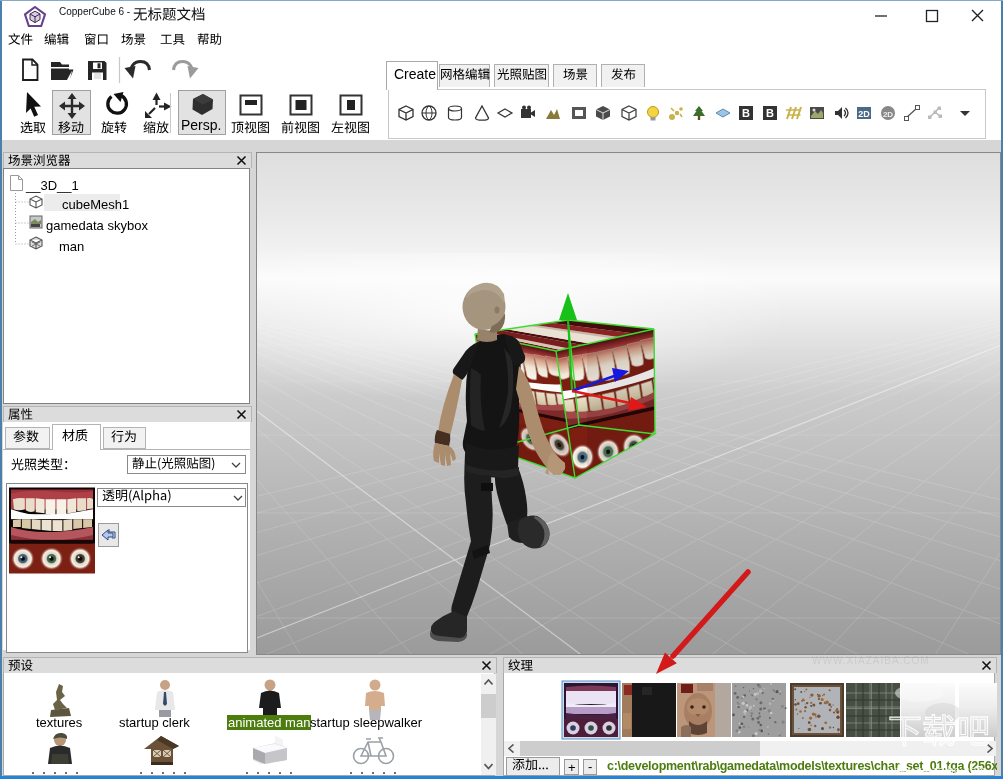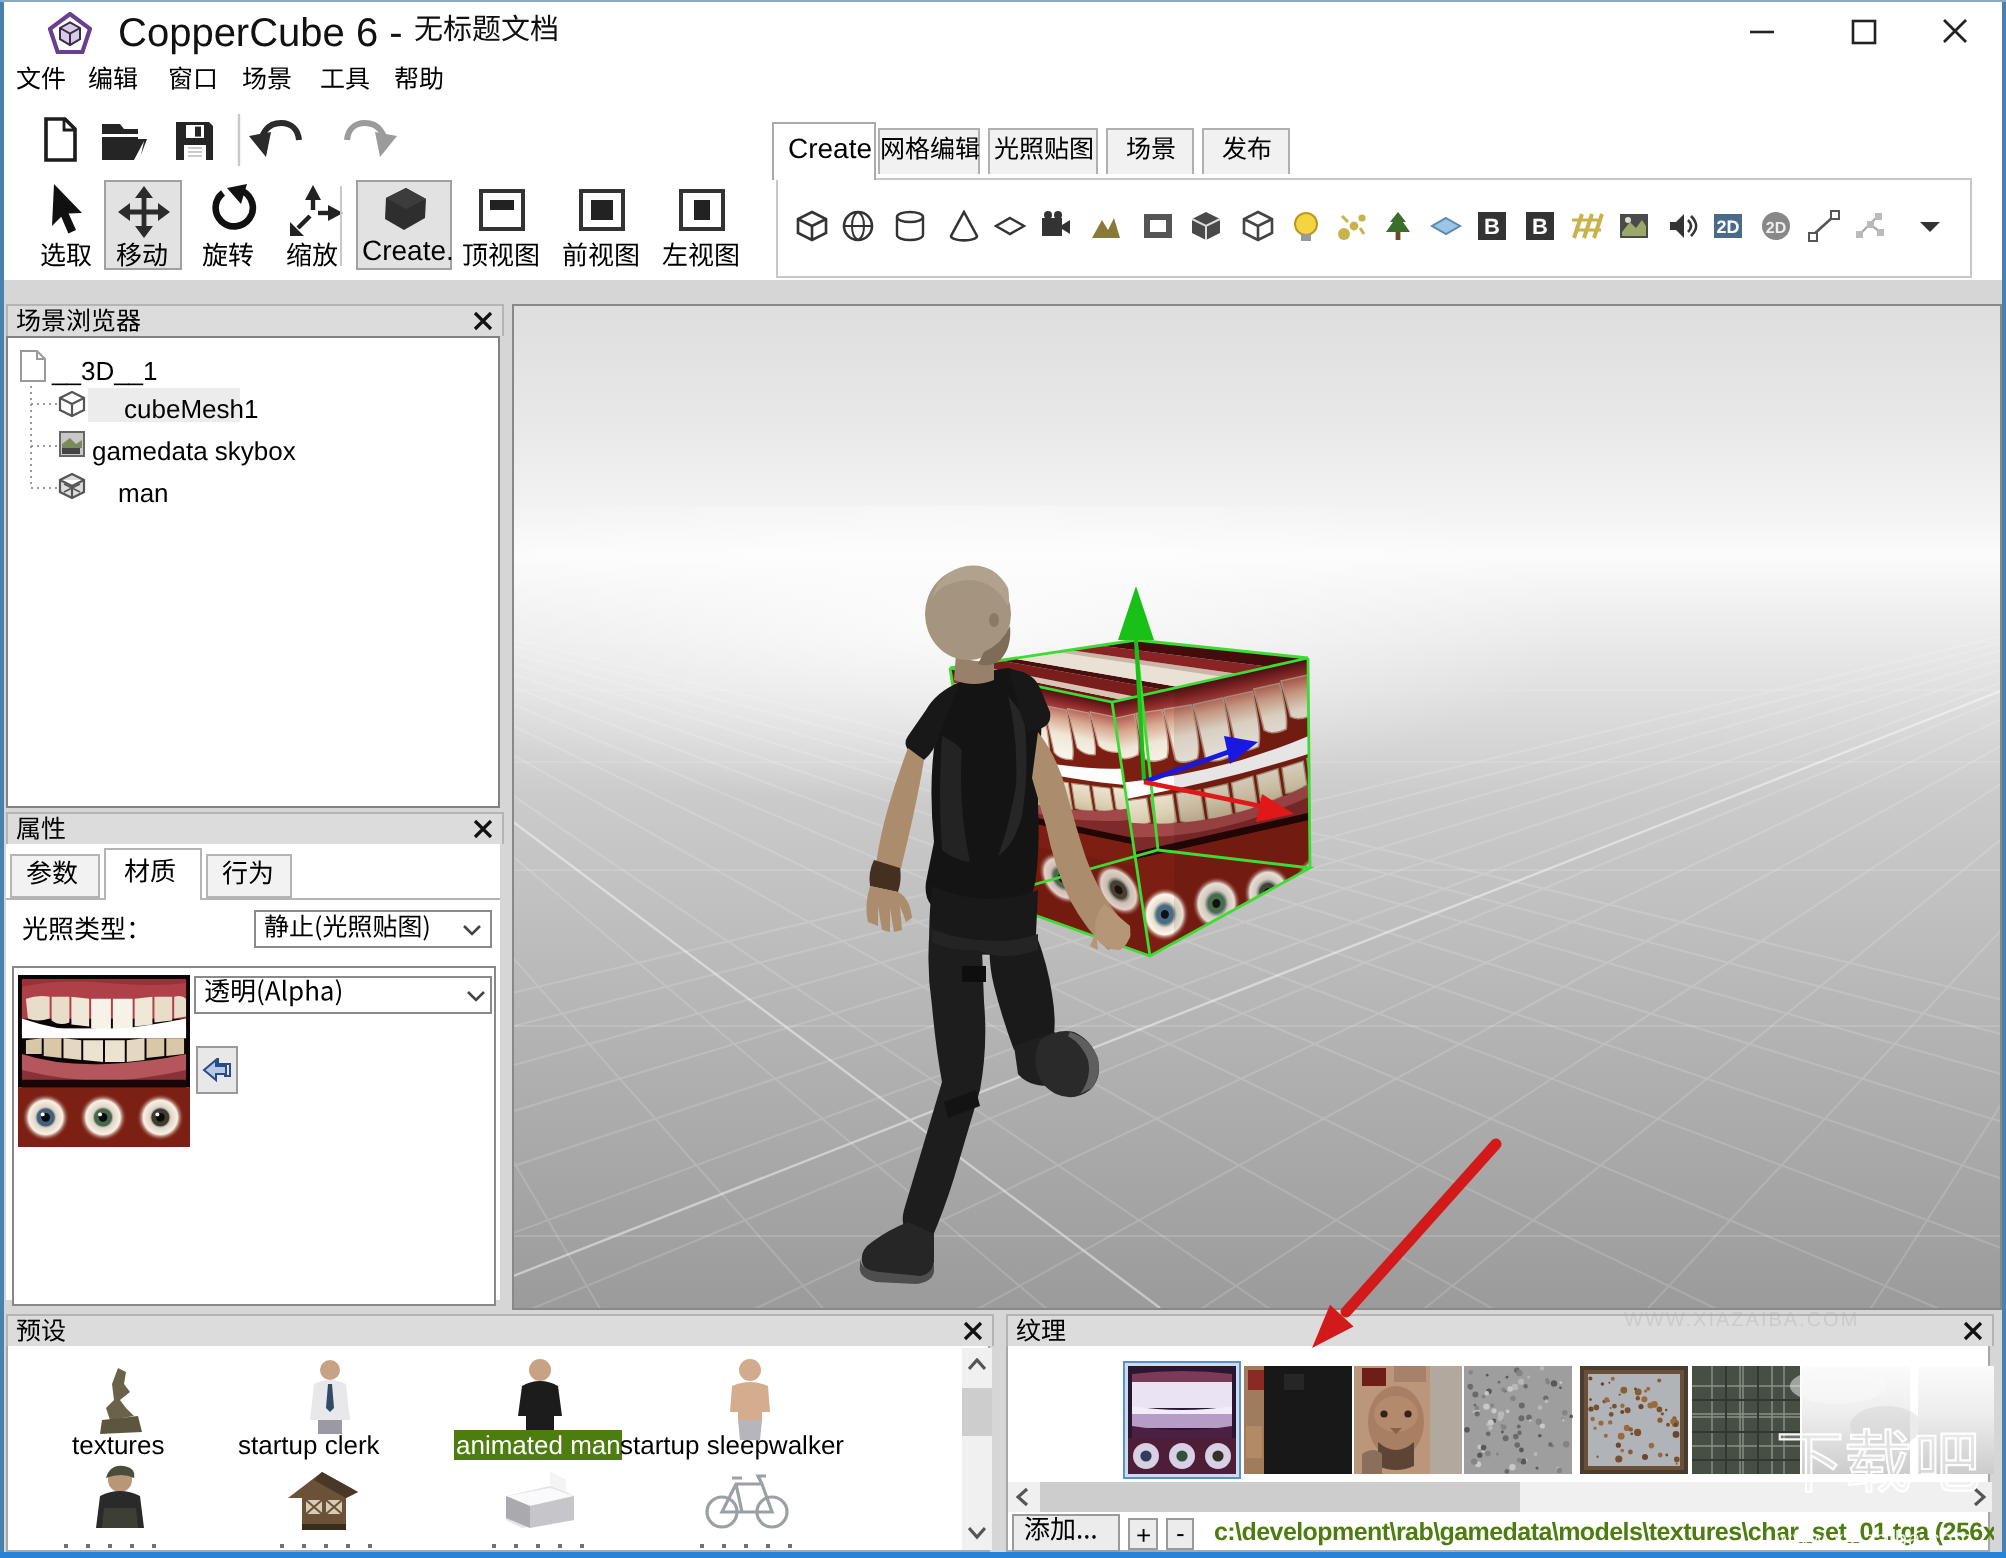--- a/index.html
+++ b/index.html
@@ -144,21 +144,21 @@
     <div class="ab" style="left:0;top:0;width:1003px;height:141px;background:#fff"></div>
     <svg class="ab" style="left:24px;top:6px" width="22" height="22" viewBox="0 0 22 22">
 <path d="M11 1 L21 8.4 L17.2 20 L4.8 20 L1 8.4 Z" fill="none" stroke="#6a3f8f" stroke-width="2.1"></path>
 <g stroke="#3b2a4a" stroke-width="1" fill="#e8e0ee">
 <path d="M11 5.2 L16 8 L16 13.6 L11 16.6 L6 13.6 L6 8 Z" fill="#d8cce4"></path>
 <path d="M6 8 L11 10.8 L16 8" fill="none"></path>
 <path d="M11 10.8 L11 16.6" fill="none"></path>
       </g>
     </svg>
     <div class="ab" style="left:59px;top:6px;display:flex;align-items:flex-start">
-<span style="white-space:pre;font-size:20px;color:#111">CopperCube 6 - </span>
+<span style="white-space:pre;font-size:10px;color:#111">CopperCube 6 - </span>
 <svg width="72" height="17" fill="#111" style="margin-top:1px">
         <use href="#g65E0" transform="translate(0.0,12.5) scale(0.0145,-0.0145)"></use>
         <use href="#g6807" transform="translate(14.5,12.5) scale(0.0145,-0.0145)"></use>
         <use href="#g9898" transform="translate(29.0,12.5) scale(0.0145,-0.0145)"></use>
         <use href="#g6587" transform="translate(43.5,12.5) scale(0.0145,-0.0145)"></use>
         <use href="#g6863" transform="translate(58.0,12.5) scale(0.0145,-0.0145)"></use>
       </svg>
     </div>
     <svg class="ab" style="left:855px;top:5px" width="140" height="22" viewBox="0 0 140 22" stroke="#222" fill="none">
 <path d="M20 11 L32 11" stroke-width="1.3"></path>
@@ -274,21 +274,21 @@
     <svg class="ab " style="left:143px;top:121px;z-index:5" width="26" height="15" fill="#000">
       <use href="#g7F29" transform="translate(0.0,11.2) scale(0.0130,-0.0130)"></use>
       <use href="#g653E" transform="translate(13.0,11.2) scale(0.0130,-0.0130)"></use>
     </svg>
     <div class="ab" style="left:170px;top:93px;width:1px;height:40px;background:#c8c8c8"></div>
     <div class="ab selbtn" style="left:178px;top:90px;width:48px;height:45px"></div>
     <svg class="ab" style="left:190px;top:92px" width="26" height="26" viewBox="0 0 26 26">
 <path d="M13 2 L23 7.5 L22.5 17 L12 23 L2.5 17.5 L3 7 Z" fill="#2e2e2e"></path>
 <path d="M13 2 L23 7.5 L13 12.5 L3 7 Z" fill="#3c3c3c"></path>
     </svg>
-    <div class="ab t14" style="left:181px;top:117px">Create.</div>
+    <div class="ab t14" style="left:181px;top:117px">Persp.</div>
     <svg class="ab" style="left:239px;top:93px" width="24" height="24" viewBox="0 0 24 24">
 <rect x="1.5" y="2.5" width="21" height="19" fill="#fff" stroke="#333" stroke-width="2"></rect>
       <rect x="6" y="7" width="12" height="5" fill="#222"></rect>
     </svg>
     <svg class="ab" style="left:289px;top:93px" width="24" height="24" viewBox="0 0 24 24">
 <rect x="1.5" y="2.5" width="21" height="19" fill="#fff" stroke="#333" stroke-width="2"></rect>
       <rect x="6.5" y="7" width="11" height="10" fill="#222"></rect>
     </svg>
     <svg class="ab" style="left:339px;top:93px" width="24" height="24" viewBox="0 0 24 24">
 <rect x="1.5" y="2.5" width="21" height="19" fill="#fff" stroke="#333" stroke-width="2"></rect>

